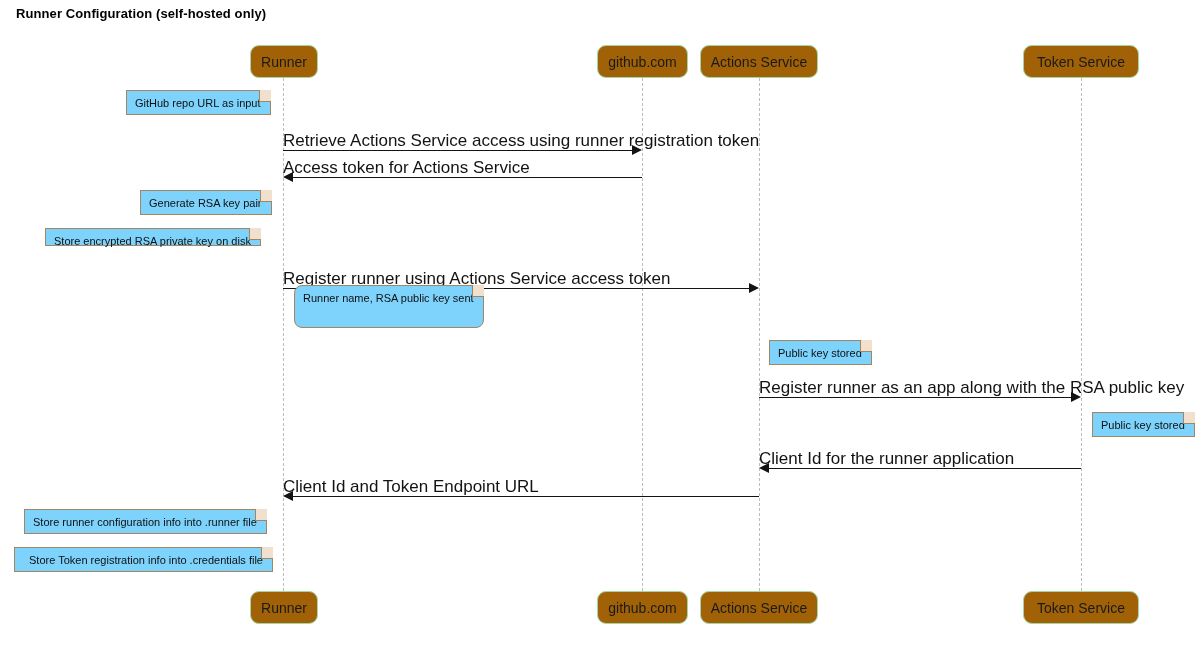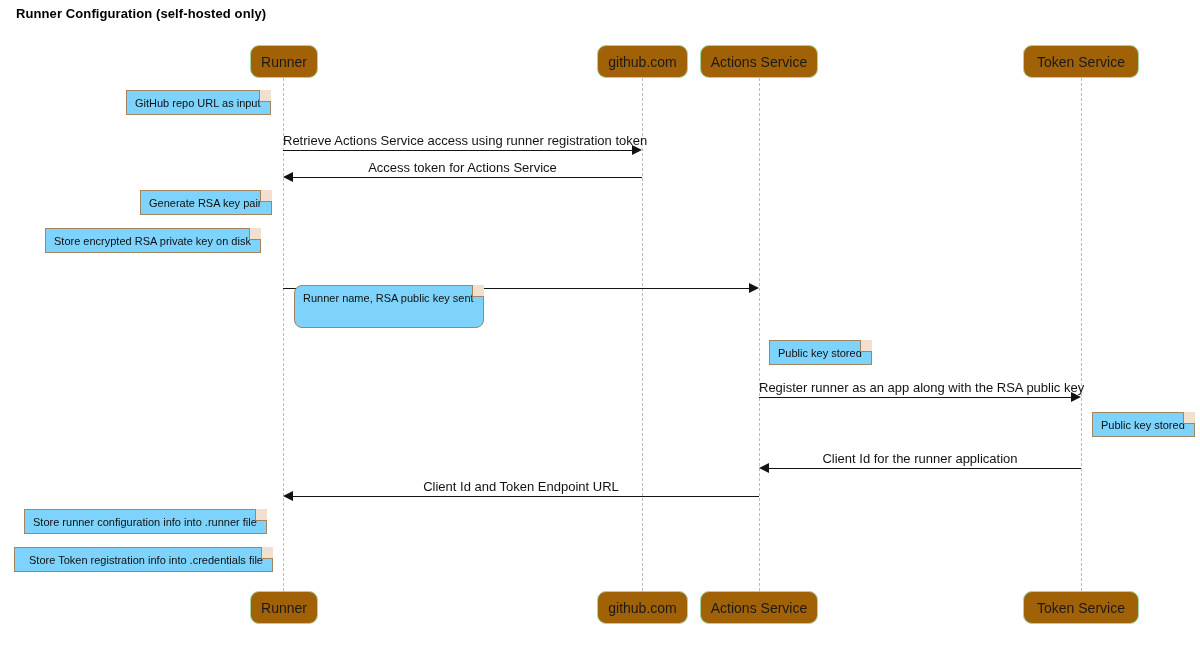--- a/index.html
+++ b/index.html
@@ -74,24 +74,24 @@
     border-bottom: 1px solid #a38560;
   }
   
   .msg-line {
     position: absolute;
     height: 0;
     border-top: 1.3px solid #131313;
   }
   .msg-label {
     position: absolute;
-    font-size: 13px;
+    font-size: 17px;
     color: #131313;
     white-space: nowrap;
-    text-align: center;
+    text-align: left;
     line-height: 13px;
   }
   .arrow-head {
     position: absolute;
     width: 0;
     height: 0;
     border-top: 5px solid transparent;
     border-bottom: 5px solid transparent;
   }
   .arrow-right {
@@ -134,25 +134,26 @@
 
   <div class="msg-label" style="left:283px; top:161px; width:359px;">Access token for Actions Service</div>
   <div class="msg-line" style="left:293px; top:177px; width:349px;"></div>
   <div class="arrow-head arrow-left" style="left:283px; top:172px;"></div>
 
   <div class="note" style="left:140px; top:190px; height:25px;">
     <span class="fold"></span>
     <span>Generate RSA key pair</span>
   </div>
 
-  <div class="note" style="left:45px; top:228px; height:25px;">
+  <div class="note" style="left:45px; top:228px; height:18px;">
     <span class="fold"></span>
     <span>Store encrypted RSA private key on disk</span>
   </div>
 
+  <div class="msg-label" style="left:283px; top:272px; width:476px;">Register runner using Actions Service access token</div>
   <div class="msg-line" style="left:283px; top:288px; width:469px;"></div>
   <div class="arrow-head arrow-right" style="left:749px; top:283px;"></div>
 
   <div class="note" style="left:294px; top:285px; height:43px;border-radius:8px;">
     <span class="fold"></span>
     <span>Runner name, RSA public key sent</span>
   </div>
 
   <div class="note" style="left:769px; top:340px; height:25px;">
     <span class="fold"></span>

